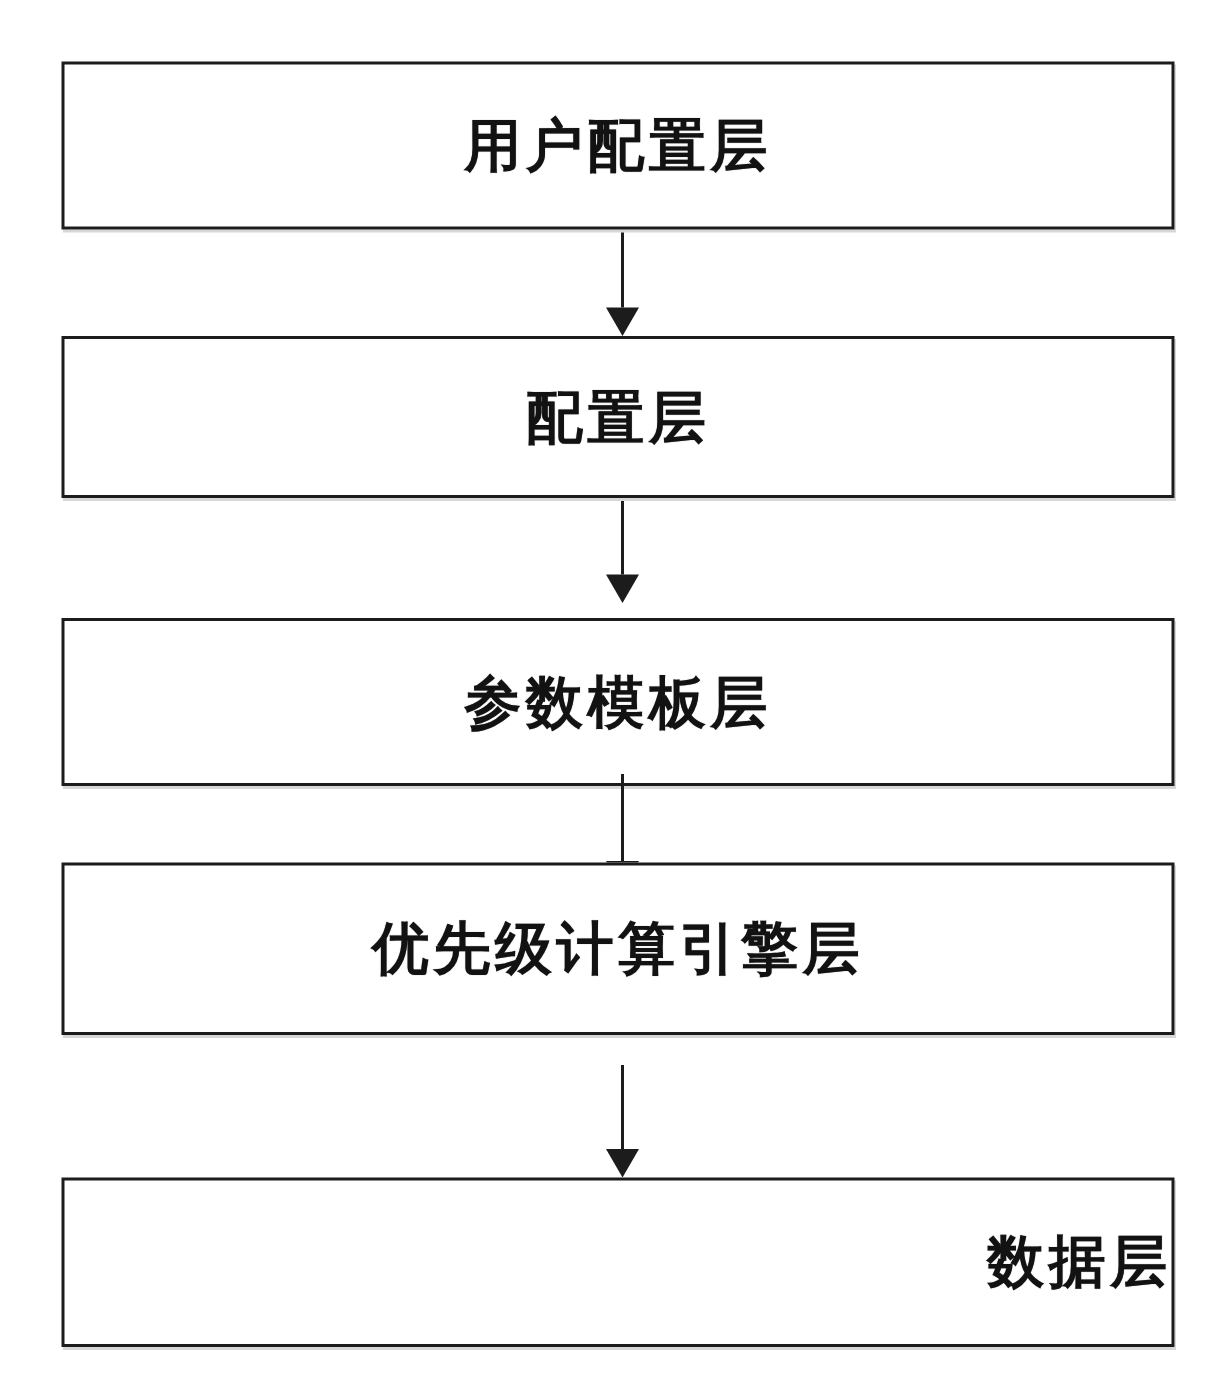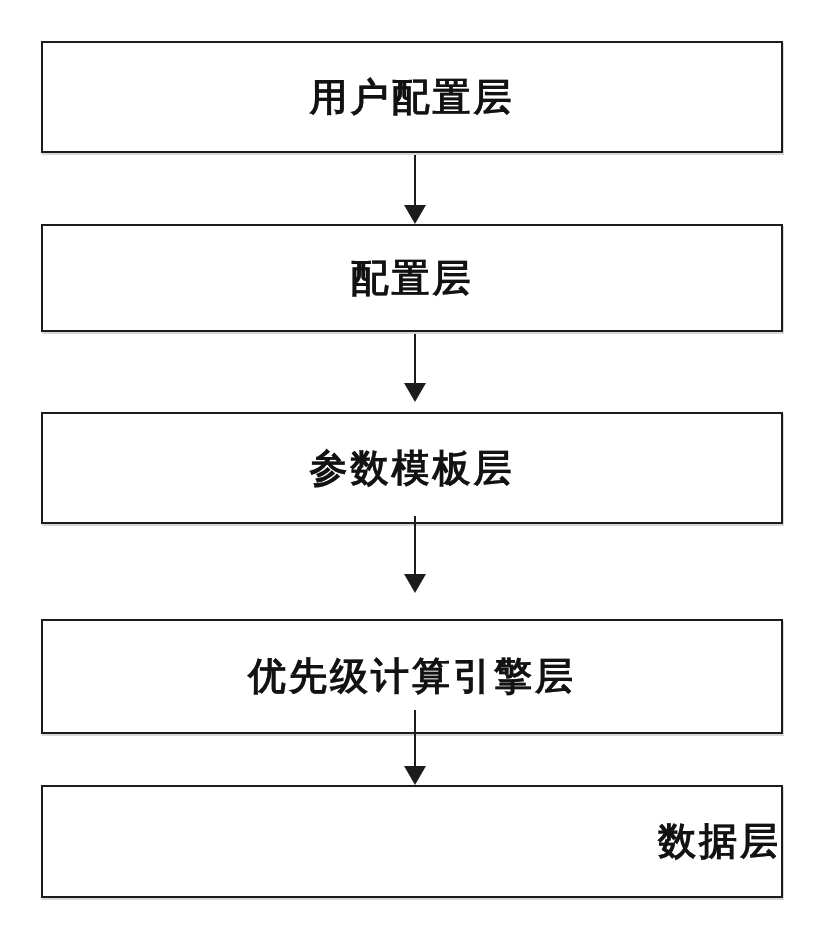--- a/index.html
+++ b/index.html
@@ -33,21 +33,21 @@
     color: #121212;
     letter-spacing: 3px;
     text-align: center;
     white-space: nowrap;
     
     text-shadow: 0 0 0.6px rgba(0,0,0,0.55);
   }
   .box1 { top: 41px;  height: 112px; }
   .box2 { top: 224px; height: 108px; }
   .box3 { top: 402px; height: 112px; margin-top: 10px; }
-  .box4 { top: 619px; height: 115px; }
+  .box4 { top: 575px; height: 115px; }
   .box5 { top: 785px; height: 113px; justify-content: flex-end; }
 
   .arrow {
     position: absolute;
     left: 404px;
     width: 22px;
     display: flex;
     flex-direction: column;
     align-items: center;
   }

